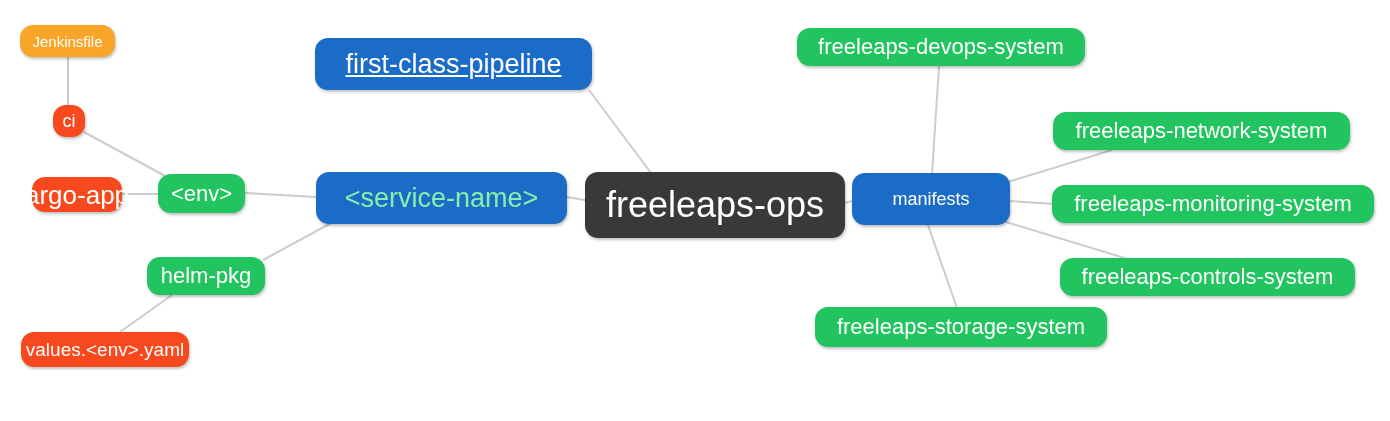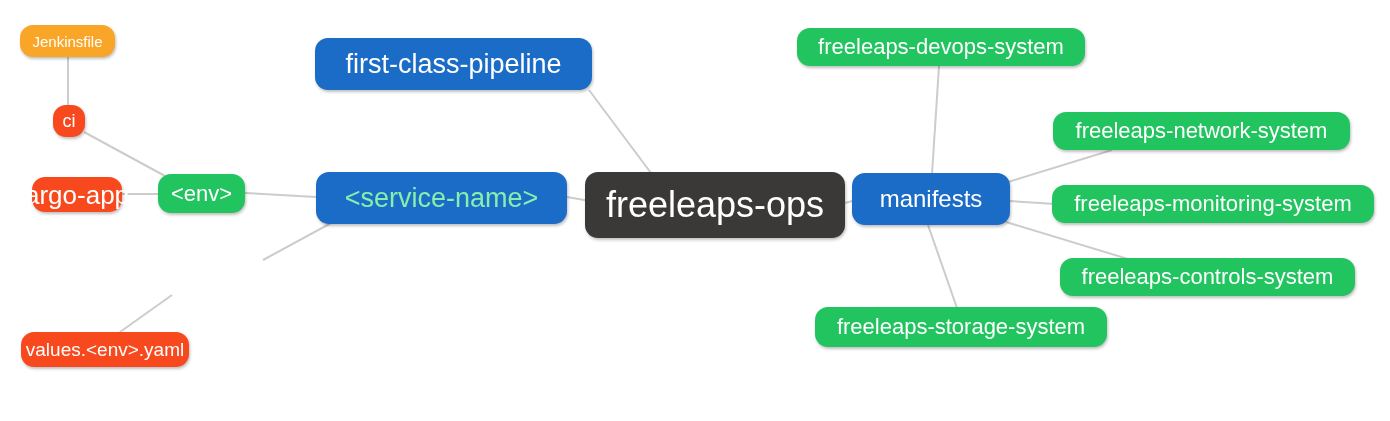--- a/index.html
+++ b/index.html
@@ -63,28 +63,29 @@
     <line x1="845" y1="203" x2="856" y2="200" style="stroke: rgb(204, 204, 204);"></line>
     <line x1="932" y1="174" x2="939" y2="66" style="stroke: rgb(204, 204, 204);"></line>
     <line x1="1008" y1="182" x2="1112" y2="150" style="stroke: rgb(204, 204, 204);"></line>
     <line x1="1010" y1="201" x2="1055" y2="204" style="stroke: rgb(204, 204, 204);"></line>
     <line x1="1006" y1="222" x2="1128" y2="259" style="stroke: rgb(204, 204, 204);"></line>
     <line x1="928" y1="225" x2="957" y2="308" style="stroke: rgb(204, 204, 204);"></line>
   </svg>
 
   <div class="node root" style="left: 585px; top: 172px; width: 260px; height: 66px; font-size: 36px; background-color: rgb(59, 56, 56); color: rgb(255, 255, 255);">freeleaps-ops</div>
 
-  <div class="node blue" style="left: 315px; top: 38px; width: 277px; height: 52px; font-size: 27px; background-color: rgb(27, 108, 198); color: rgb(255, 255, 255);">first-class-pipeline</div>
+  <div class="node blue" style="left: 315px; top: 38px; width: 277px; height: 52px; font-size: 27px; background-color: rgb(27, 108, 198); color: rgb(255, 255, 255); text-decoration: underline;">first-class-pipeline</div>
 
   <div class="node blue" style="left: 316px; top: 172px; width: 251px; height: 52px; font-size: 27px; background-color: rgb(27, 108, 198); color: #86efac;">&lt;service-name&gt;</div>
 
-  <div class="node blue" style="left: 852px; top: 173px; width: 158px; height: 52px; font-size: 24px; background-color: rgb(27, 108, 198); color: rgb(255, 255, 255);">manifests</div>
+  <div class="node blue" style="left: 852px; top: 173px; width: 158px; height: 52px; font-size: 18px; background-color: rgb(27, 108, 198); color: rgb(255, 255, 255);">manifests</div>
 
   <div class="node green" style="left: 158px; top: 174px; width: 87px; height: 39px; font-size: 22px; background-color: rgb(33, 196, 94); color: rgb(255, 255, 255);">&lt;env&gt;</div>
 
+  <div class="node green" style="left: 147px; top: 257px; width: 118px; height: 38px; font-size: 22px; background-color: rgb(33, 196, 94); color: rgb(255, 255, 255);">helm-pkg</div>
 
   <div class="node red" style="left: 53px; top: 105px; width: 32px; height: 32px; font-size: 18px; background-color: rgb(248, 73, 30); color: rgb(255, 255, 255);">ci</div>
 
   <div class="node red" style="left: 32px; top: 177px; width: 90px; height: 35px; font-size: 26px; background-color: rgb(248, 73, 30); color: rgb(255, 255, 255);">argo-app</div>
 
   <div class="node orange" style="left: 20px; top: 25px; width: 95px; height: 32px; font-size: 15px; background-color: rgb(249, 165, 39); color: rgb(255, 255, 255);">Jenkinsfile</div>
 
   <div class="node red" style="left: 8px; top: 332px; width: 168px; height: 35px; font-size: 19px; background-color: rgb(248, 73, 30); color: rgb(255, 255, 255); margin-left: 13px;">values.&lt;env&gt;.yaml</div>
 
   <div class="node green" style="left: 797px; top: 28px; width: 288px; height: 38px; font-size: 22px; background-color: rgb(33, 196, 94); color: rgb(255, 255, 255);">freeleaps-devops-system</div>

